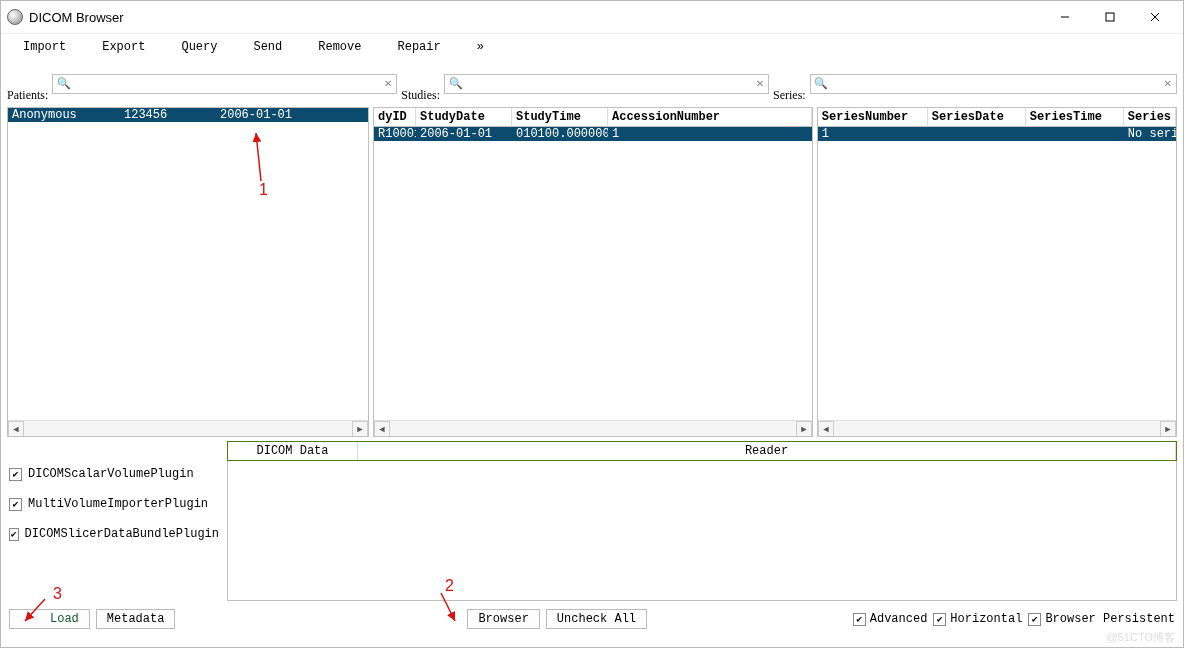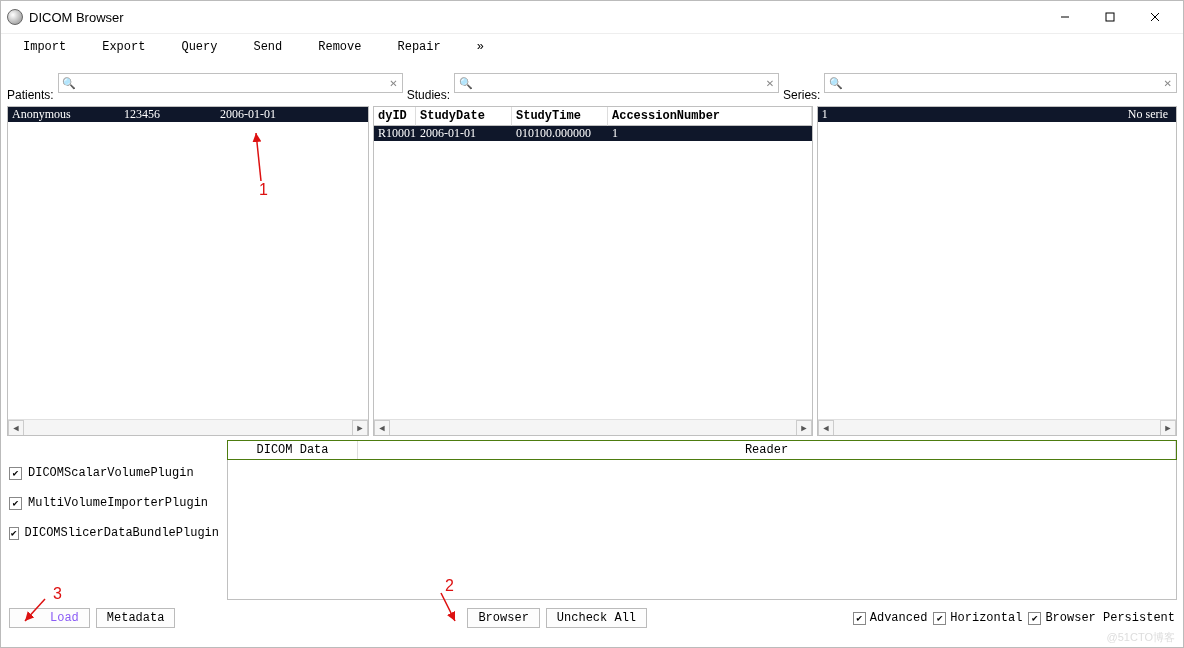--- a/index.html
+++ b/index.html
@@ -48,21 +48,21 @@
     font-size: 12px;
     cursor: default;
   }
   .filterrow {
     display: flex;
     align-items: center;
     padding: 4px 6px;
     gap: 4px;
   }
   .filterrow .lbl {
-    font-family: Liberation Sans, sans-serif;
+    font-family: Liberation Serif, serif;
     margin-top: 24px;
   }
   .searchbox {
     flex: 1;
     height: 20px;
     border: 1px solid #c0c0c0;
     display: flex; align-items: center;
     padding: 0 4px;
     position: relative;
   }
@@ -111,22 +111,22 @@
     padding: 2px 4px;
     white-space: nowrap;
     overflow: hidden;
   }
   .tbody {
     flex: 1;
     overflow: hidden;
   }
   .trow {
     display: flex;
-    font-family: Liberation Serif, serif;
-    background: #0f172a;
+    font-family: Liberation Mono, monospace;
+    background: #0c4a6e;
     color: #fff;
     justify-content: center;
   }
   .trow .td {
     padding: 0 4px;
     white-space: nowrap;
     overflow: hidden;
   }
   .tscroll {
     height: 16px;
@@ -192,21 +192,21 @@
     gap: 6px;
   }
   .btn {
     border: 1px solid #bbb;
     background: #fdfdfd;
     padding: 2px 10px;
     font-family: "Courier New", monospace;
     cursor: pointer;
   }
   .btn.disabled {
-    color: #8b5cf6;
+    color: #14532d;
     cursor: default;
     padding-left: 40px;
   }
   .spacer { flex: 1; }
   .chk {
     display: flex; align-items: center; gap: 4px;
     font-family: "Courier New", monospace;
   }
   .chk .cb {
     width: 13px; height: 13px;
@@ -325,20 +325,26 @@
       </div>
     </div>
     <div class="tscroll">
       <div class="sbtn">◄</div>
       <div class="track"></div>
       <div class="sbtn">►</div>
     </div>
   </div>
 
   <div class="tablecol t3">
+    <div class="thead">
+      <div class="th" style="width:110px">SeriesNumber</div>
+      <div class="th" style="width:98px">SeriesDate</div>
+      <div class="th" style="width:98px">SeriesTime</div>
+      <div class="th" style="flex:1">Series</div>
+    </div>
     <div class="tbody">
       <div class="trow">
         <div class="td" style="width:110px">1</div>
         <div class="td" style="width:98px"></div>
         <div class="td" style="width:98px"></div>
         <div class="td" style="flex:1">No serie</div>
       </div>
     </div>
     <div class="tscroll">
       <div class="sbtn">◄</div>

